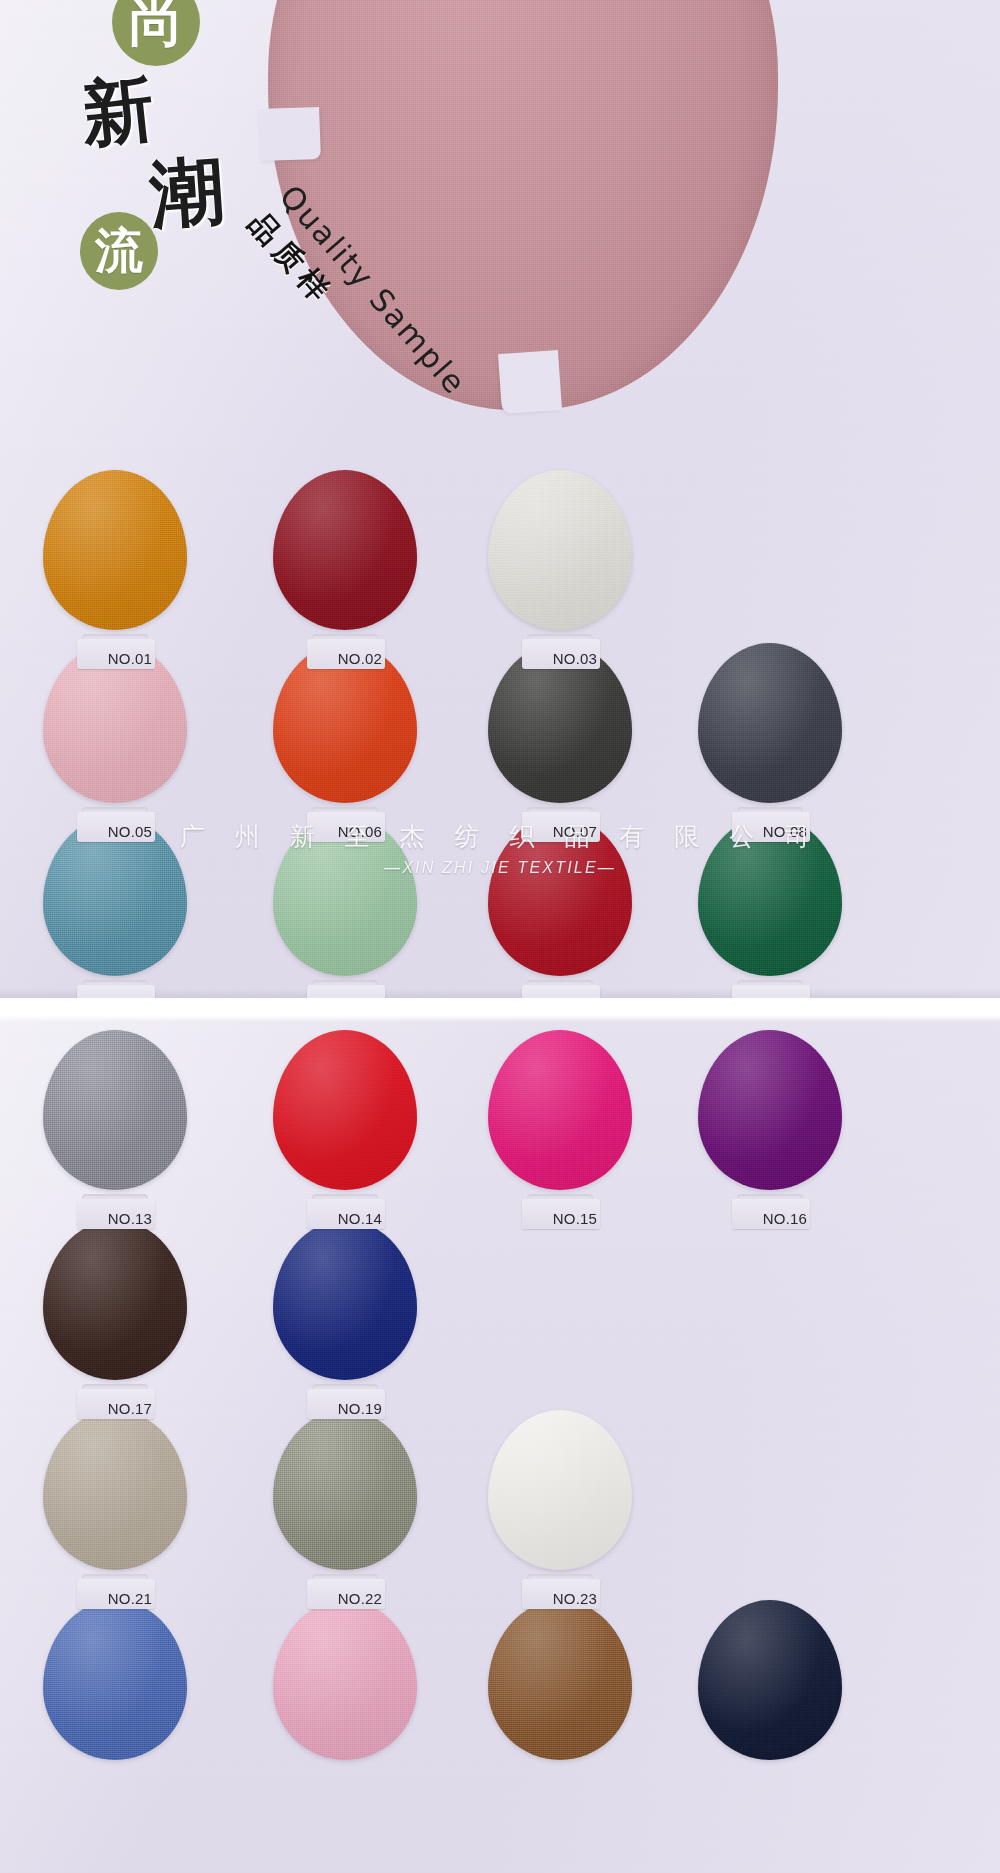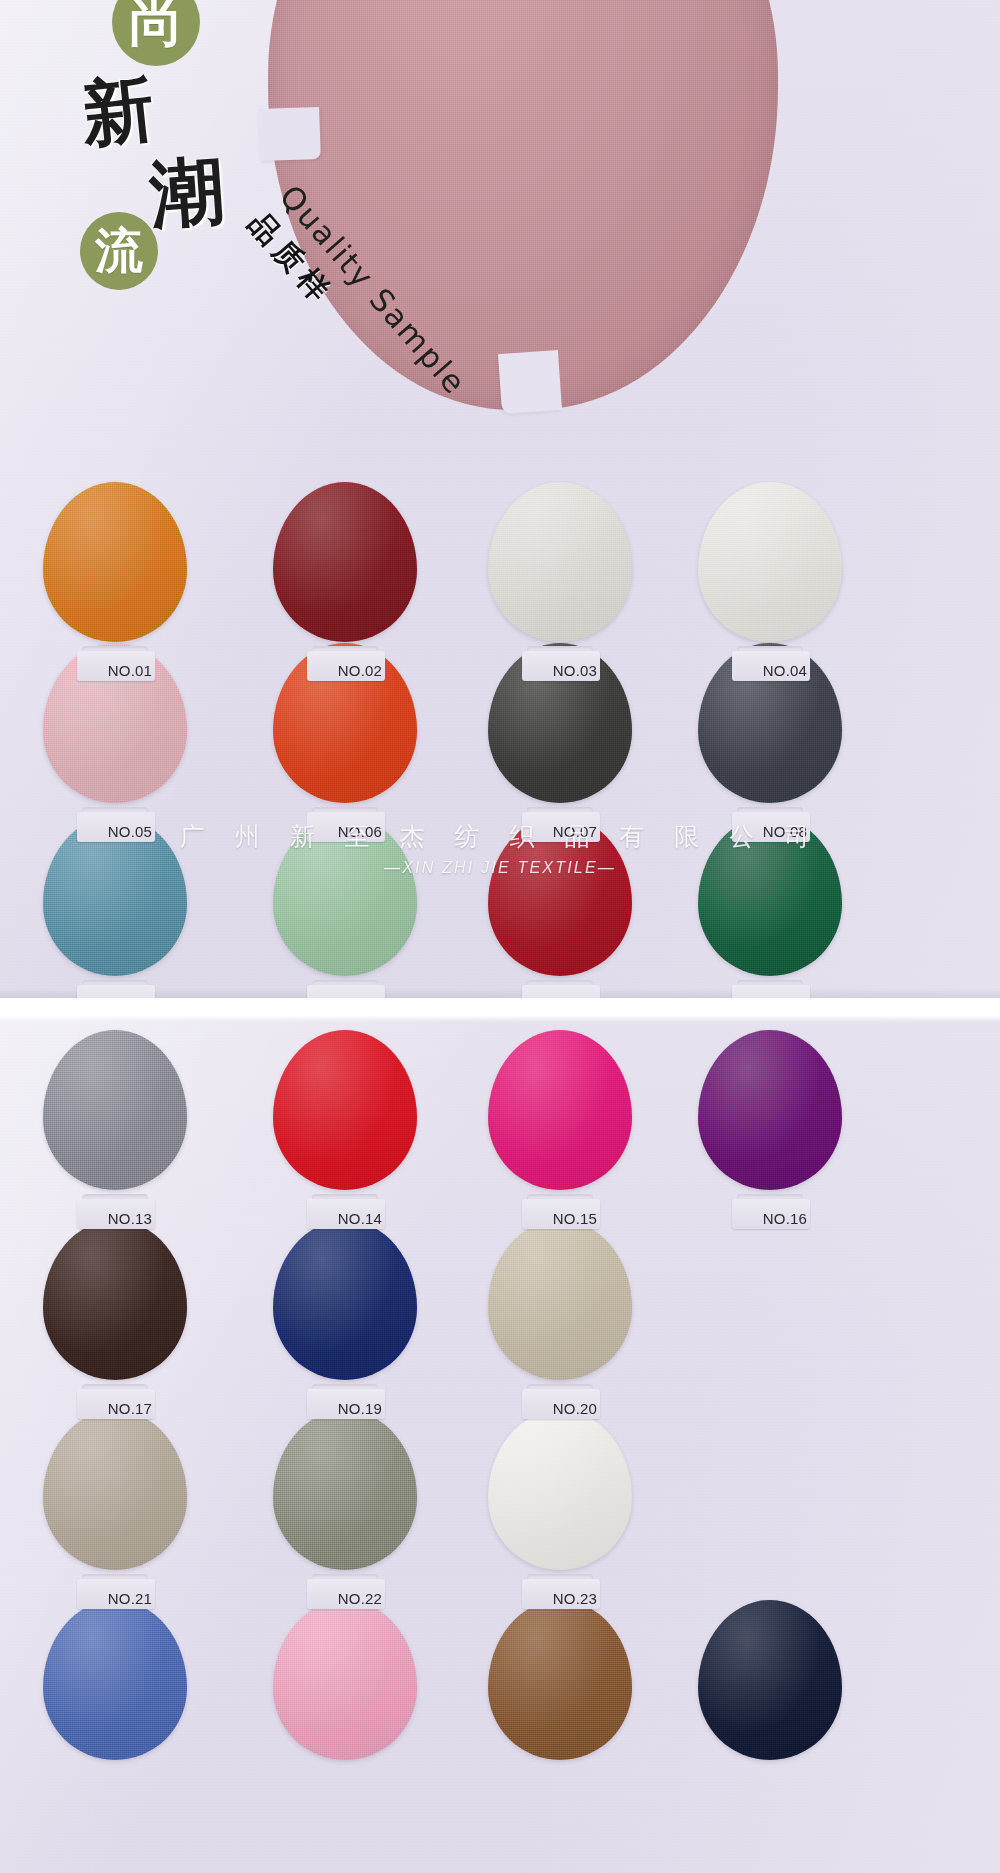--- a/index.html
+++ b/index.html
@@ -271,21 +271,21 @@
         <div class="seal" id="seal-liu">流</div>
       </div>
 
       <div class="qs-group">
         <div class="qs-en">Quality Sample</div>
         <div class="qs-cn">品质样</div>
       </div>
     </div>
 
     <div class="grid" id="grid-top" style="top:470px; height:520px;">
-        <div class="row" style="top: 12px; padding-left: 40px;">
+        <div class="row" style="top: 0px; padding-left: 40px;">
           <div class="cell">
             <div class="disc" style="background: rgb(212, 130, 15);">
               <div class="weave"></div>
               <div class="shade"></div>
             </div>
             <div class="notch" style="background: rgb(227, 223, 235);"></div>
             <div class="tab"></div>
             <div class="tab-label">NO.01</div>
           </div>
           <div class="cell">
@@ -298,29 +298,20 @@
             <div class="tab-label">NO.02</div>
           </div>
           <div class="cell">
             <div class="disc" style="background: rgb(230, 228, 222);">
               <div class="weave"></div>
               <div class="shade"></div>
             </div>
             <div class="notch" style="background: rgb(227, 223, 235);"></div>
             <div class="tab"></div>
             <div class="tab-label">NO.03</div>
-          </div>
-          <div class="cell">
-            <div class="disc" style="background: rgb(237, 235, 229);">
-              <div class="weave"></div>
-              <div class="shade"></div>
-            </div>
-            <div class="notch" style="background: rgb(227, 223, 235);"></div>
-            <div class="tab"></div>
-            <div class="tab-label">NO.04</div>
           </div>
         </div>
         <div class="row" style="top: 173px;">
           <div class="cell">
             <div class="disc" style="background: rgb(235, 178, 189);">
               <div class="weave"></div>
               <div class="shade"></div>
             </div>
             <div class="notch" style="background: rgb(227, 223, 235);"></div>
             <div class="tab"></div>
@@ -458,29 +449,20 @@
           </div>
           <div class="cell">
             <div class="disc" style="background: rgb(23, 38, 124);">
               <div class="weave"></div>
               <div class="shade"></div>
             </div>
             <div class="notch" style="background: rgb(227, 223, 235);"></div>
             <div class="tab"></div>
             <div class="tab-label">NO.19</div>
           </div>
-          <div class="cell">
-            <div class="disc" style="background: rgb(203, 192, 171);">
-              <div class="weave"></div>
-              <div class="shade"></div>
-            </div>
-            <div class="notch" style="background: rgb(227, 223, 235);"></div>
-            <div class="tab"></div>
-            <div class="tab-label">NO.20</div>
-          </div>
         </div>
         <div class="row" style="top: 380px; padding-left: 16px;">
           <div class="cell">
             <div class="disc" style="background: rgb(184, 173, 158);">
               <div class="weave"></div>
               <div class="shade"></div>
             </div>
             <div class="notch" style="background: rgb(227, 223, 235);"></div>
             <div class="tab"></div>
             <div class="tab-label">NO.21</div>

